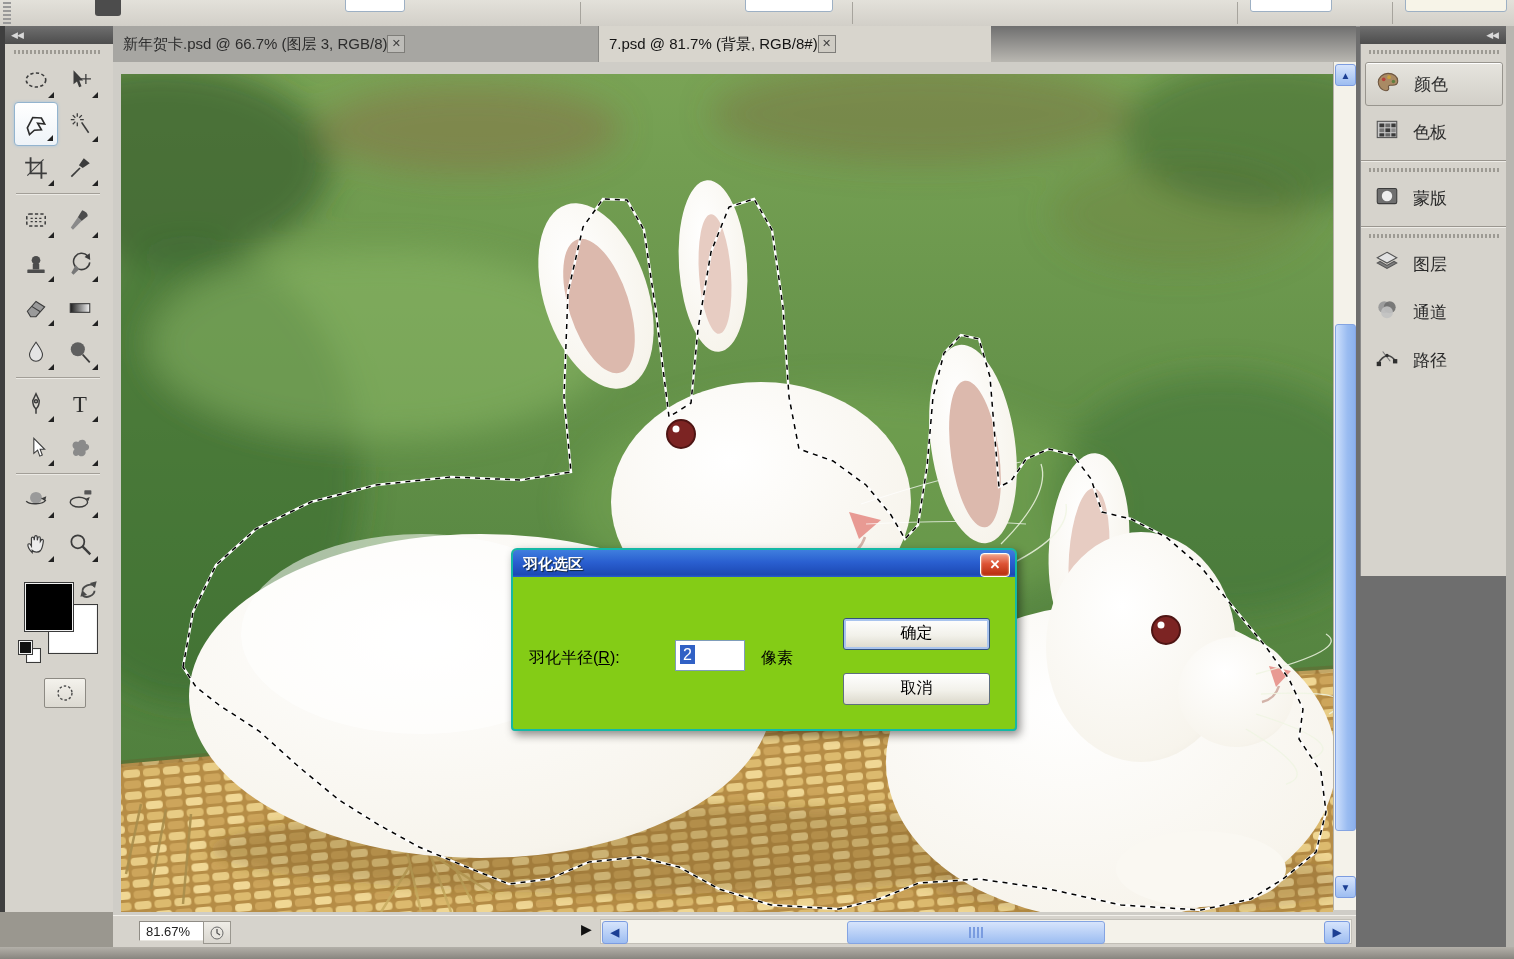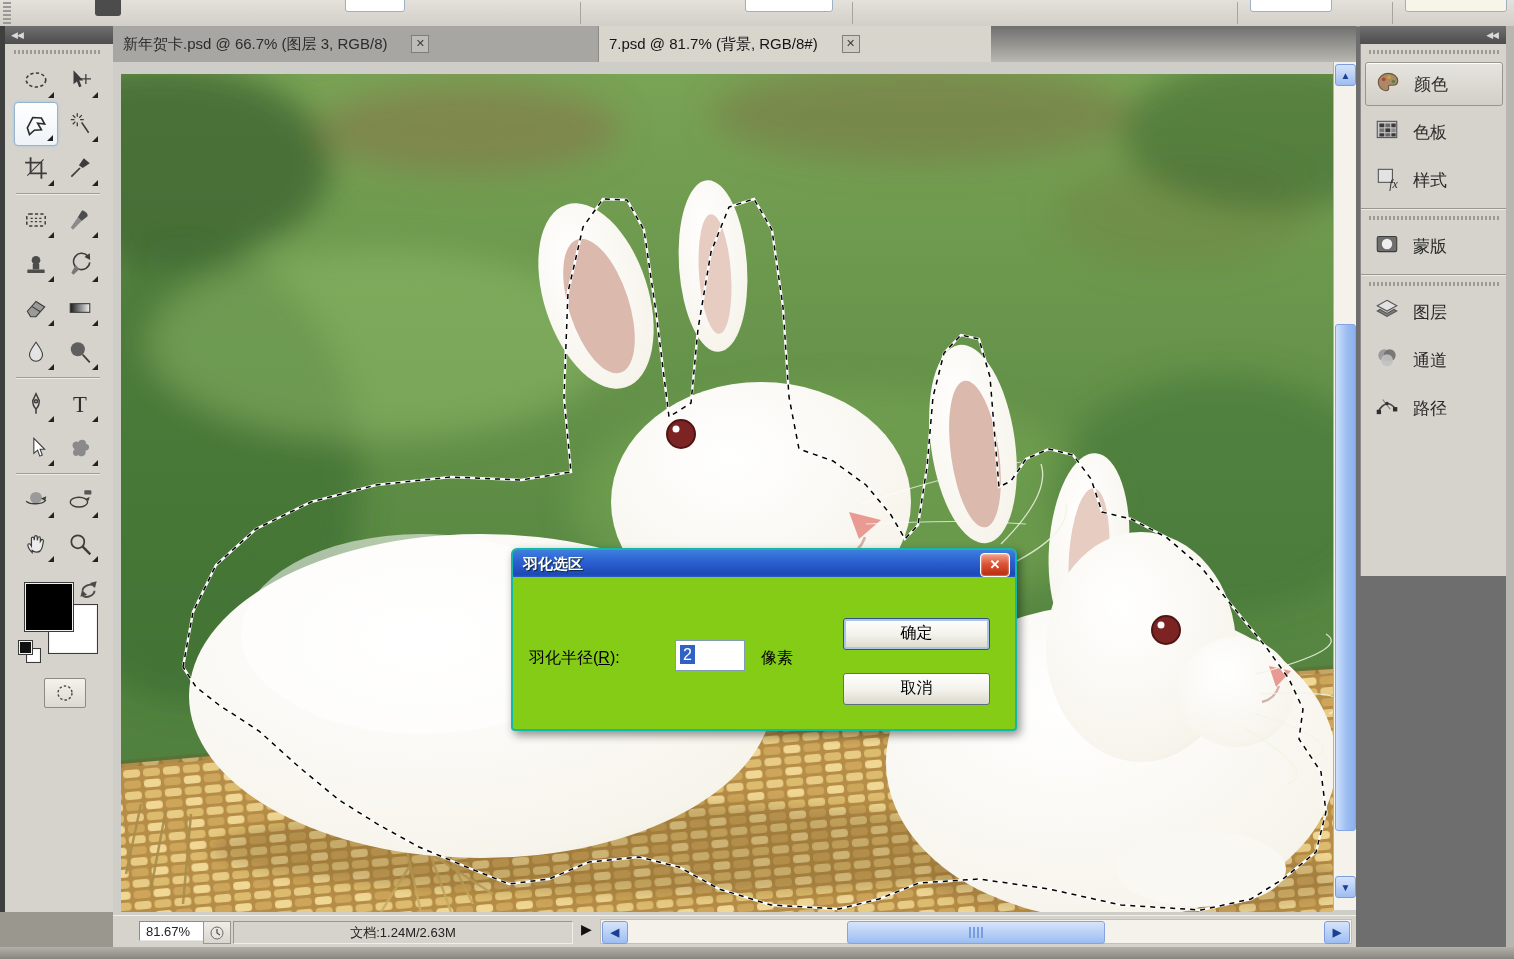--- a/index.html
+++ b/index.html
@@ -31,21 +31,21 @@
   #swatchbox{position:absolute;left:0px;top:552px;width:113px;height:130px;}
   .swatch{position:absolute;border:1px solid #3a3a3a;box-shadow:inset 0 0 0 1px #f2f2f2;}
   #fg{left:24px;top:4px;width:48px;height:48px;background:#000;z-index:2;}
   #bg-swatch{left:48px;top:26px;width:48px;height:48px;background:#fff;z-index:1;}
   #mini-fg{left:18px;top:62px;width:13px;height:13px;background:#111;z-index:2;}
   #mini-bg{left:26px;top:70px;width:13px;height:13px;background:#fff;z-index:1;}
   #quickmask{position:absolute;left:44px;top:100px;width:40px;height:28px;background:linear-gradient(#f4f2ec,#dcd9d1);border:1px solid #8d8a83;border-radius:2px;display:flex;align-items:center;justify-content:center;}
 
   
   #tabbar{left:113px;top:26px;width:1243px;height:36px;background:linear-gradient(#6f6f6f,#b9b7b1);}
-  .doc-tab{position:absolute;top:0;height:36px;display:flex;align-items:center;gap:24px;padding:0 10px;box-sizing:border-box;font-size:15px;white-space:nowrap;}
+  .doc-tab{position:absolute;top:0;height:36px;display:flex;align-items:center;gap:0;padding:0 10px;box-sizing:border-box;font-size:15px;white-space:nowrap;}
   #tab1{left:0;width:486px;background:#a7a6a2;color:#2c2c2c;border-right:1px solid #8b8a86;}
   #tab2{left:486px;width:392px;background:#d8d5cd;color:#141414;}
   .tab-close{width:16px;height:16px;border:1px solid #7e7d79;background:#bdbcb8;color:#3c3c3c;font-size:11px;line-height:14px;text-align:center;flex:0 0 auto;}
   #tab2 .tab-close{background:#cfccc4;}
 
   
   #canvas-area{left:113px;top:62px;width:1243px;height:853px;background:#cfcdc7;}
   #photo{position:absolute;left:8px;top:12px;width:1212px;height:838px;background:#567; }
   .xpbtn{background:linear-gradient(#d6e4fc,#9dbdf1);border:1px solid #7c9ce0;border-radius:3px;color:#1c3f94;font-weight:bold;display:flex;align-items:center;justify-content:center;}
   #vscroll{position:absolute;left:1220px;top:0px;width:22px;height:848px;background:#f4f2ea;border-left:1px solid #b5b2aa;}
@@ -437,27 +437,20 @@
                 <rect x="5" y="10.5" width="4.5" height="3.5" fill="#777"></rect>
                 <rect x="10.5" y="10.5" width="4.5" height="3.5"></rect>
                 <rect x="16" y="10.5" width="4" height="3.5" fill="#8a8a8a"></rect>
                 <rect x="5" y="15" width="4.5" height="3"></rect>
                 <rect x="10.5" y="15" width="4.5" height="3" fill="#666"></rect>
                 <rect x="16" y="15" width="4" height="3"></rect>
               </g>
             </svg></span>
         <span>色板</span>
       </div>
-      <div class="rp-item">
-        <span><svg width="28" height="26" viewBox="0 0 24 24">
-              <rect x="4" y="4" width="13" height="12" fill="#e3e3e3" stroke="#555"></rect>
-              <text x="14" y="21" font-size="11" font-style="italic" font-family="Liberation Serif,serif" fill="#2f2f2f">fx</text>
-            </svg></span>
-        <span>样式</span>
-      </div>
       <div class="rp-sep"></div>
       <div class="dotstrip rp-dots"></div>
       <div class="rp-item">
         <span><svg width="28" height="26" viewBox="0 0 24 24">
               <rect x="3" y="5" width="18" height="14" rx="1.5" fill="#6f6f6f" stroke="#3c3c3c"></rect>
               <circle cx="12" cy="12" r="4.8" fill="#efefef"></circle>
             </svg></span>
         <span>蒙版</span>
       </div>
       <div class="rp-sep"></div>
@@ -493,21 +486,20 @@
 
   <div class="abs" id="leftbottom"></div>
   <div class="abs" id="statusbar">
     <div id="zoomfield">81.67%</div>
     <div id="clockbtn">
         <svg width="16" height="16" viewBox="0 0 16 16">
           <circle cx="8" cy="8" r="6" fill="#e8e6e0" stroke="#6a6a6a"></circle>
           <path d="M8 4v4l3 2" stroke="#555" fill="none" stroke-width="1.3"></path>
         </svg>
       </div>
-    <div id="docinfo">文档:1.24M/2.63M</div>
     <div id="statplay">▶</div>
     <div id="hscroll">
       <div class="xpbtn left">◀</div>
       <div class="thumb">
           <div class="grip"></div>
         </div>
       <div class="xpbtn right">▶</div>
     </div>
   </div>
   <div class="abs" id="bottomstrip"></div>

